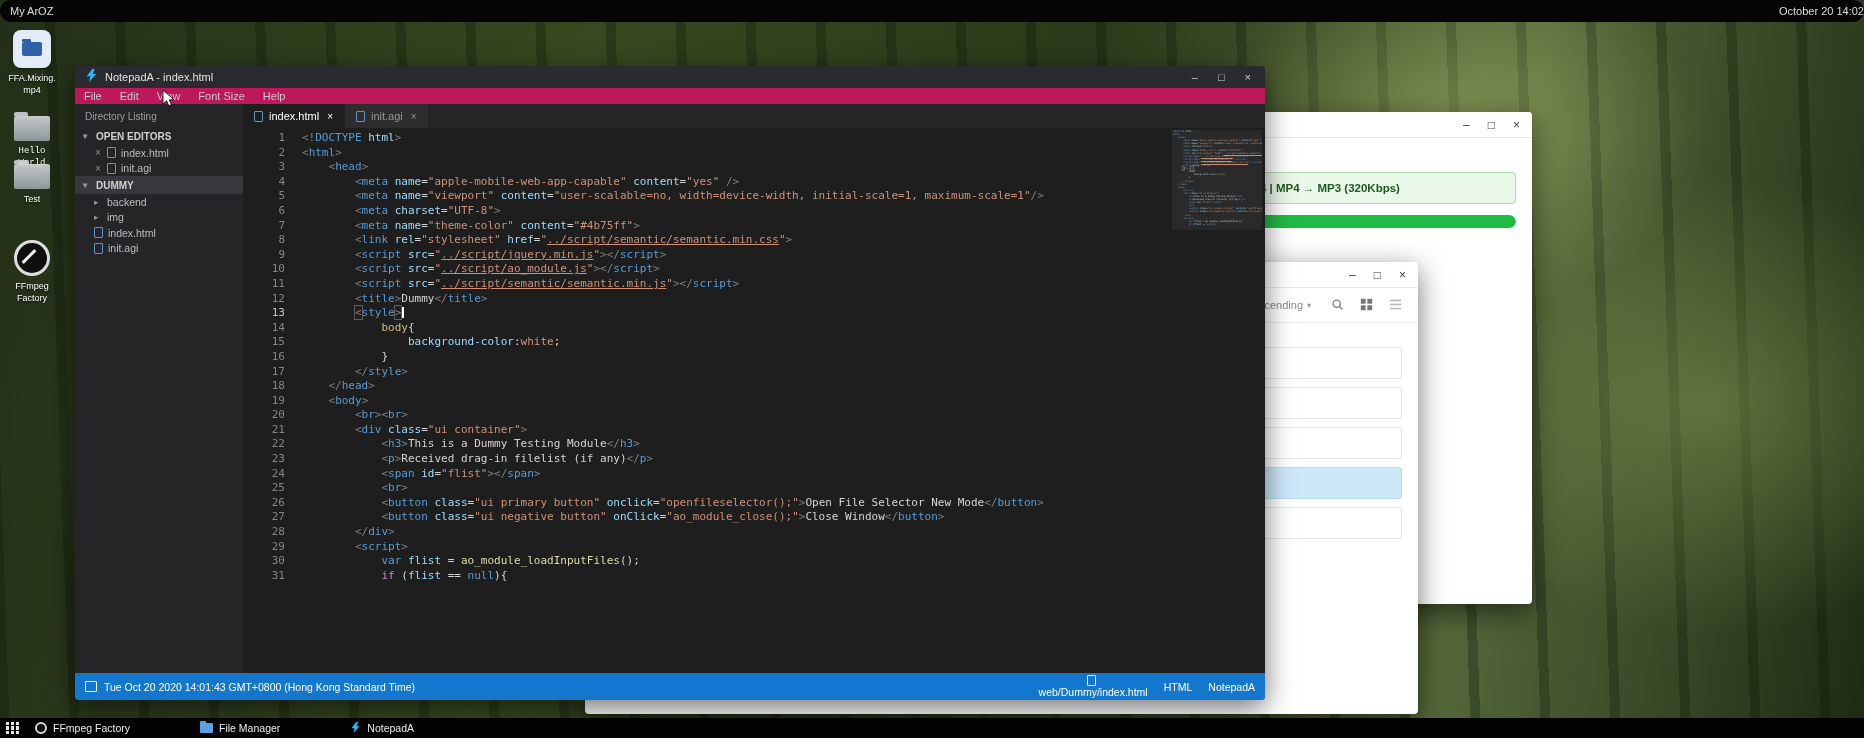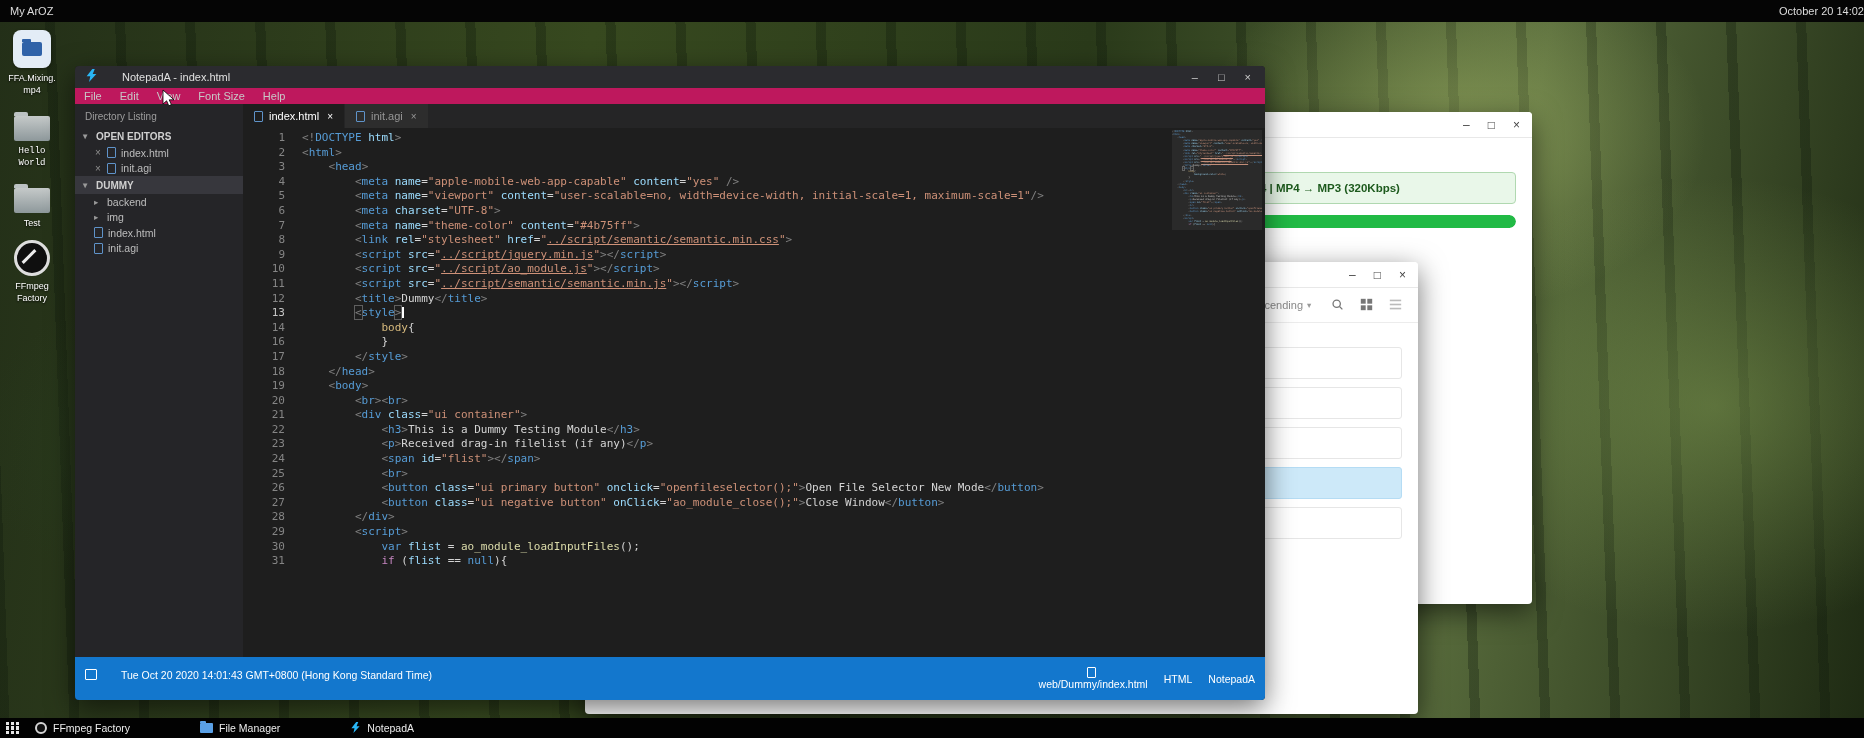--- a/index.html
+++ b/index.html
@@ -8,21 +8,21 @@
     background:
       radial-gradient(ellipse 420px 300px at 78% 18%, rgba(190,210,120,.45), transparent 60%),
       radial-gradient(ellipse 500px 380px at 92% 55%, rgba(150,180,95,.40), transparent 60%),
       radial-gradient(ellipse 380px 300px at 55% 85%, rgba(90,120,60,.50), transparent 60%),
       radial-gradient(ellipse 300px 240px at 8% 60%, rgba(40,60,30,.60), transparent 60%),
       repeating-linear-gradient(88deg, rgba(12,22,10,.30) 0 10px, rgba(0,0,0,0) 10px 70px),
       linear-gradient(100deg,#232f18 0%,#37491f 30%,#2a3a1a 55%,#55683a 78%,#1e2a13 100%);
   }
   
   .topbar{position:absolute;top:0;left:0;right:0;height:22px;background:#050505;color:#ddd;
-    font-size:11px;display:flex;align-items:center;padding:0 10px;z-index:60;box-sizing:border-box;}
+    font-size:11px;display:flex;align-items:center;padding:0 10px;z-index:60;box-sizing:border-box;border-radius:11px;}
   .tb-clock{position:absolute;left:0;right:0;text-align:right;pointer-events:none;}
   
   .desk-icon{position:absolute;left:6px;width:52px;text-align:center;z-index:1;}
   .icon-file{width:38px;height:38px;margin:0 auto;background:#e3ecf6;border-radius:8px;display:flex;
     align-items:center;justify-content:center;box-shadow:0 1px 3px rgba(0,0,0,.4);}
   .mini-folder{width:20px;height:14px;background:#2f62a8;border-radius:2px;position:relative;}
   .mini-folder::before{content:"";position:absolute;top:-3px;left:0;width:9px;height:3px;background:#2f62a8;border-radius:1px 1px 0 0;}
   .icon-folder{width:36px;height:25px;margin:8px auto 0;border-radius:2px;position:relative;
     background:linear-gradient(180deg,rgba(225,228,232,.85),rgba(160,170,178,.85));}
   .icon-folder::before{content:"";position:absolute;top:-4px;left:0;width:14px;height:4px;
@@ -45,21 +45,21 @@
   .fm-window{left:585px;top:262px;width:833px;height:452px;z-index:20;display:flex;flex-direction:column;}
   .fm-toolbar{height:34px;display:flex;align-items:center;justify-content:flex-end;gap:16px;padding:0 16px;
     border-bottom:1px solid #ececec;color:#8a8a8a;font-size:11px;flex:0 0 auto;}
   .fm-sort{display:flex;align-items:center;gap:4px;}
   .fm-body{flex:1;padding:24px 16px 10px;overflow:hidden;}
   .fm-row{height:30px;border:1px solid #e6e6e6;border-radius:3px;margin-bottom:8px;background:#fff;}
   .fm-row.selected{background:#cde9f9;border-color:#b5dcf4;}
   
   .notepad-window{left:75px;top:66px;width:1190px;height:634px;z-index:30;background:#1e1e1e;
     display:flex;flex-direction:column;overflow:hidden;}
-  .np-titlebar{height:22px;background:#2b2b2f;display:flex;align-items:center;gap:24px;padding:0 10px;flex:0 0 auto;}
+  .np-titlebar{height:22px;background:#2b2b2f;display:flex;align-items:center;gap:7px;padding:0 10px;flex:0 0 auto;}
   .np-title{font-size:11px;color:#e0e0e0;}
   .np-controls{margin-left:auto;display:flex;gap:20px;color:#d0d0d0;font-size:11px;padding-right:4px;}
   .np-menubar{height:16px;background:#be185d;display:flex;align-items:center;flex:0 0 auto;}
   .menu-item{font-size:11px;color:#c8c8c8;padding:0 9px;line-height:16px;}
   .np-main{flex:1;display:flex;min-height:0;}
   .np-sidebar{width:168px;flex:0 0 auto;background:#252528;overflow:hidden;}
   .sb-title{font-size:10px;color:#9d9d9d;padding:7px 10px 5px;}
   .sb-header{display:flex;align-items:center;gap:5px;font-size:10px;font-weight:bold;color:#d0d0d0;padding:2px 8px;height:14px;}
   .sb-header.selected{background:#37373d;}
   .sb-row{display:flex;align-items:center;gap:5px;font-size:10.5px;color:#bdbdbd;padding:0 8px 0 19px;height:15.5px;}
@@ -80,21 +80,21 @@
   .code-line{white-space:pre;}
   .tok{white-space:pre;}
   .pl{color:#d4d4d4}.br{color:#808080}.tg{color:#569cd6}.at{color:#9cdcfe}.st{color:#ce9178}
   .ln{color:#ce9178;text-decoration:underline}.op{color:#d4d4d4}.kw{color:#569cd6}
   .cf{color:#c586c0}.fn{color:#dcdcaa}.vr{color:#9cdcfe}.sl{color:#d7ba7d}
   .bm{outline:1px solid #5f5f5f;}
   .caret{display:inline-block;width:1.5px;height:11px;background:#fff;vertical-align:-2px;margin-left:1px;}
   .minimap{position:absolute;top:2px;right:3px;width:90px;bottom:0;overflow:hidden;}
   .minimap .code-row{height:3.1px;line-height:3.1px;font-size:2.3px;}
   .mm-viewport{position:absolute;top:0;left:0;right:0;height:100px;background:rgba(121,121,121,.14);}
-  .np-statusbar{height:19px;background:#1377cd;display:flex;gap:24px;padding:12px 10px;
+  .np-statusbar{height:19px;background:#1377cd;display:flex;align-items:center;gap:7px;padding:4px 10px;
     color:#fff;font-size:10.5px;flex:0 0 auto;}
   .sb-right{margin-left:auto;display:flex;align-items:center;gap:16px;}
   .status-ic{width:10px;height:9px;border:1px solid #fff;border-radius:1px;display:inline-block;}
   .file-ic{width:7px;height:9px;border:1px solid #fff;border-radius:1px;display:inline-block;margin-right:4px;}
   .sb-cell{display:flex;align-items:center;flex-direction:column;}
   
   .taskbar{position:absolute;left:0;right:0;bottom:0;height:20px;background:#020202;display:flex;
     align-items:center;padding:0 6px;z-index:70;}
   .start-btn{width:13px;height:13px;display:grid;grid-template-columns:repeat(3,1fr);grid-template-rows:repeat(3,1fr);
     gap:1.5px;margin-right:16px;}
@@ -119,21 +119,21 @@
       <div class="desk-icon" style="top: 30px;">
         <div class="icon-file">
           <div class="mini-folder"></div>
         </div>
         <div class="icon-label">FFA.Mixing.mp4</div>
       </div>
       <div class="desk-icon" style="top: 108px; font-family: Liberation Mono, monospace;">
         <div class="icon-folder"></div>
         <div class="icon-label">Hello World</div>
       </div>
-      <div class="desk-icon" style="top: 180px;">
+      <div class="desk-icon" style="top: 156px;">
         <div class="icon-folder"></div>
         <div class="icon-label">Test</div>
       </div>
       <div class="desk-icon" style="top: 238px;">
         <div class="icon-ffmpeg"></div>
         <div class="icon-label">FFmpeg Factory</div>
       </div>
     </div>
 
   <div class="win ffmpeg-window">
@@ -324,20 +324,24 @@
               </div>
               <div class="code-row">
                 <span class="gutter active">13</span>
                 <span class="code-line"><span class="tok pl">        </span><span class="tok br bm">&lt;</span><span class="tok tg">style</span><span class="tok br bm">&gt;</span><span class="caret"></span></span>
               </div>
               <div class="code-row">
                 <span class="gutter">14</span>
                 <span class="code-line"><span class="tok pl">            </span><span class="tok sl">body</span><span class="tok pl">{</span></span>
               </div>
               <div class="code-row">
+                <span class="gutter">15</span>
+                <span class="code-line"><span class="tok pl">                </span><span class="tok at">background-color</span><span class="tok pl">:</span><span class="tok st">white</span><span class="tok pl">;</span></span>
+              </div>
+              <div class="code-row">
                 <span class="gutter">16</span>
                 <span class="code-line"><span class="tok pl">            }</span></span>
               </div>
               <div class="code-row">
                 <span class="gutter">17</span>
                 <span class="code-line"><span class="tok pl">        </span><span class="tok br">&lt;/</span><span class="tok tg">style</span><span class="tok br">&gt;</span></span>
               </div>
               <div class="code-row">
                 <span class="gutter">18</span>
                 <span class="code-line"><span class="tok pl">    </span><span class="tok br">&lt;/</span><span class="tok tg">head</span><span class="tok br">&gt;</span></span>

